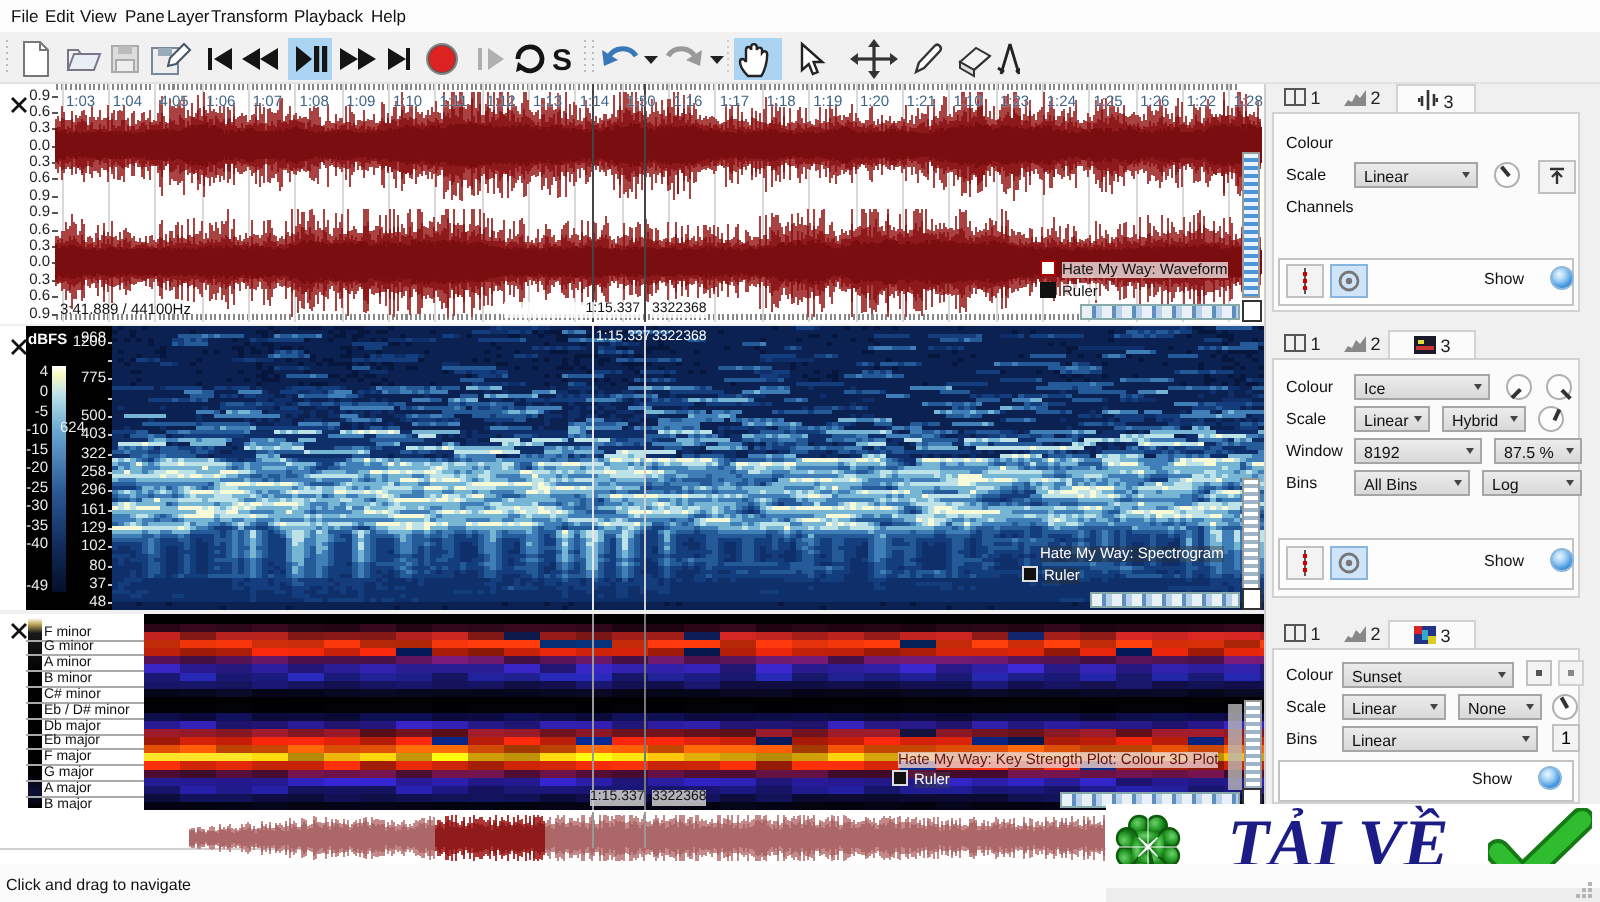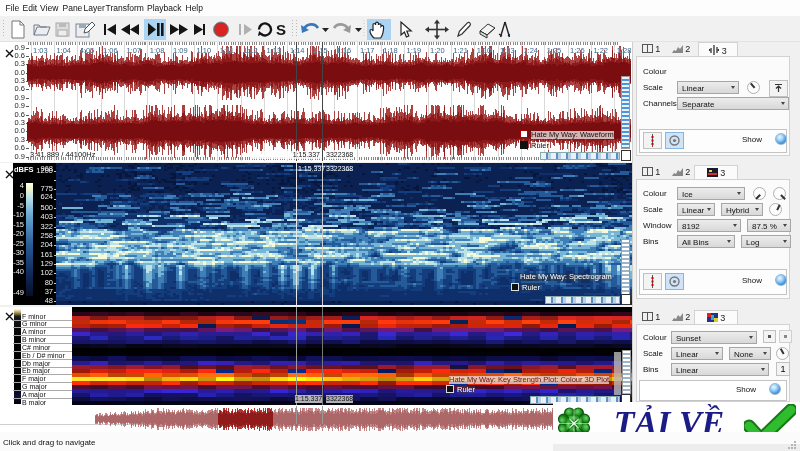--- a/index.html
+++ b/index.html
@@ -150,21 +150,21 @@
 <div class="abs t8" style="left:79.7px;top:46.5px;color:#3d6486;z-index:3;text-shadow:0 0 1px #fff">4:05</div>
 <div class="abs t8" style="left:103.1px;top:46.5px;color:#3d6486;z-index:3;text-shadow:0 0 1px #fff">1:06</div>
 <div class="abs t8" style="left:126.4px;top:46.5px;color:#3d6486;z-index:3;text-shadow:0 0 1px #fff">1:07</div>
 <div class="abs t8" style="left:149.8px;top:46.5px;color:#3d6486;z-index:3;text-shadow:0 0 1px #fff">1:08</div>
 <div class="abs t8" style="left:173.1px;top:46.5px;color:#3d6486;z-index:3;text-shadow:0 0 1px #fff">1:09</div>
 <div class="abs t8" style="left:196.5px;top:46.5px;color:#3d6486;z-index:3;text-shadow:0 0 1px #fff">1:10</div>
 <div class="abs t8" style="left:219.8px;top:46.5px;color:#3d6486;z-index:3;text-shadow:0 0 1px #fff">1:11</div>
 <div class="abs t8" style="left:243.2px;top:46.5px;color:#3d6486;z-index:3;text-shadow:0 0 1px #fff">1:12</div>
 <div class="abs t8" style="left:266.5px;top:46.5px;color:#3d6486;z-index:3;text-shadow:0 0 1px #fff">1:13</div>
 <div class="abs t8" style="left:289.9px;top:46.5px;color:#3d6486;z-index:3;text-shadow:0 0 1px #fff">1:14</div>
-<div class="abs t8" style="left:313.2px;top:46.5px;color:#3d6486;z-index:3;text-shadow:0 0 1px #fff">1:15</div>
+<div class="abs t8" style="left:313.2px;top:46.5px;color:#3d6486;z-index:3;text-shadow:0 0 1px #fff">1:50</div>
 <div class="abs t8" style="left:336.6px;top:46.5px;color:#3d6486;z-index:3;text-shadow:0 0 1px #fff">1:16</div>
 <div class="abs t8" style="left:359.9px;top:46.5px;color:#3d6486;z-index:3;text-shadow:0 0 1px #fff">1:17</div>
 <div class="abs t8" style="left:383.2px;top:46.5px;color:#3d6486;z-index:3;text-shadow:0 0 1px #fff">1:18</div>
 <div class="abs t8" style="left:406.6px;top:46.5px;color:#3d6486;z-index:3;text-shadow:0 0 1px #fff">1:19</div>
 <div class="abs t8" style="left:430.0px;top:46.5px;color:#3d6486;z-index:3;text-shadow:0 0 1px #fff">1:20</div>
 <div class="abs t8" style="left:453.3px;top:46.5px;color:#3d6486;z-index:3;text-shadow:0 0 1px #fff">1:21</div>
 <div class="abs t8" style="left:476.7px;top:46.5px;color:#3d6486;z-index:3;text-shadow:0 0 1px #fff">1:10</div>
 <div class="abs t8" style="left:500.0px;top:46.5px;color:#3d6486;z-index:3;text-shadow:0 0 1px #fff">1:23</div>
 <div class="abs t8" style="left:523.4px;top:46.5px;color:#3d6486;z-index:3;text-shadow:0 0 1px #fff">1:24</div>
 <div class="abs t8" style="left:546.7px;top:46.5px;color:#3d6486;z-index:3;text-shadow:0 0 1px #fff">1:25</div>
@@ -250,31 +250,31 @@
 <div class="abs t8" style="left:2px;top:249px;width:22px;text-align:right;color:#eee">-30</div>
 <div class="abs t8" style="left:2px;top:259px;width:22px;text-align:right;color:#eee">-35</div>
 <div class="abs t8" style="left:2px;top:268px;width:22px;text-align:right;color:#eee">-40</div>
 <div class="abs t8" style="left:2px;top:289px;width:22px;text-align:right;color:#eee">-49</div>
 <div class="abs t8" style="left:30px;top:166.5px;width:23px;text-align:right;color:#eee">1200</div>
 <div class="abs" style="left:54px;top:170.5px;width:2px;height:1px;background:#ccc"></div>
 <div class="abs t8" style="left:30px;top:165px;width:23px;text-align:right;color:#eee">968</div>
 <div class="abs" style="left:54px;top:179.8px;width:2px;height:1px;background:#ccc"></div>
 <div class="abs t8" style="left:30px;top:185.2px;width:23px;text-align:right;color:#eee">775</div>
 <div class="abs" style="left:54px;top:189.2px;width:2px;height:1px;background:#ccc"></div>
-<div class="abs t8" style="left:30px;top:193px;width:23px;text-align:right;color:#eee">624</div>
+<div class="abs t8" style="left:30px;top:210px;width:23px;text-align:left;color:#eee">624</div>
 <div class="abs" style="left:54px;top:198.5px;width:2px;height:1px;background:#ccc"></div>
 <div class="abs t8" style="left:30px;top:203.8px;width:23px;text-align:right;color:#eee">500</div>
 <div class="abs" style="left:54px;top:207.8px;width:2px;height:1px;background:#ccc"></div>
 <div class="abs t8" style="left:30px;top:213.2px;width:23px;text-align:right;color:#eee">403</div>
 <div class="abs" style="left:54px;top:217.2px;width:2px;height:1px;background:#ccc"></div>
 <div class="abs t8" style="left:30px;top:222.5px;width:23px;text-align:right;color:#eee">322</div>
 <div class="abs" style="left:54px;top:226.5px;width:2px;height:1px;background:#ccc"></div>
 <div class="abs t8" style="left:30px;top:231.8px;width:23px;text-align:right;color:#eee">258</div>
 <div class="abs" style="left:54px;top:235.8px;width:2px;height:1px;background:#ccc"></div>
-<div class="abs t8" style="left:30px;top:241.1px;width:23px;text-align:right;color:#eee">204</div>
+<div class="abs t8" style="left:30px;top:241.1px;width:23px;text-align:right;color:#eee">296</div>
 <div class="abs" style="left:54px;top:245.1px;width:2px;height:1px;background:#ccc"></div>
 <div class="abs t8" style="left:30px;top:250.5px;width:23px;text-align:right;color:#eee">161</div>
 <div class="abs" style="left:54px;top:254.5px;width:2px;height:1px;background:#ccc"></div>
 <div class="abs t8" style="left:30px;top:259.8px;width:23px;text-align:right;color:#eee">129</div>
 <div class="abs" style="left:54px;top:263.8px;width:2px;height:1px;background:#ccc"></div>
 <div class="abs t8" style="left:30px;top:269.1px;width:23px;text-align:right;color:#eee">102</div>
 <div class="abs" style="left:54px;top:273.1px;width:2px;height:1px;background:#ccc"></div>
 <div class="abs t8" style="left:30px;top:278.5px;width:23px;text-align:right;color:#eee">80</div>
 <div class="abs" style="left:54px;top:282.5px;width:2px;height:1px;background:#ccc"></div>
 <div class="abs t8" style="left:30px;top:287.8px;width:23px;text-align:right;color:#eee">37</div>
@@ -1173,21 +1173,20 @@
 <div class="lbl" style="left:6px;top:10px">Colour</div>
 <div class="lbl" style="left:6px;top:26px">Scale</div>
 <div class="sel" style="left:40px;top:24px;width:62px">Linear</div>
 <div class="knob" style="left:110px;top:24px">
       <i style="transform-origin:50% 6.5px;transform:rotate(-40deg)"></i>
     </div>
 <div class="tbtn" style="left:132px;top:23px"><svg class="sm" width="17" height="15">
         <path d="M8.5 11V5M6 7.5l2.5-2.5L11 7.5M5 3.5h7" stroke="#333" stroke-width="1.2" fill="none"></path>
       </svg></div>
 <div class="lbl" style="left:6px;top:42px">Channels</div>
-<div class="sel" style="left:40px;top:40px;width:112px">Separate</div>
 <div class="ledbox" style="left:2px;top:72px;width:148px;height:24px"></div>
 <div class="tbtn" style="left:6px;top:75px"><svg class="sm" width="17" height="15">
         <path d="M8.5 1v13" stroke="#555"></path>
         <path d="M8.5 3v9" stroke="#c00" stroke-width="2" stroke-dasharray="2 1.5"></path>
       </svg></div>
 <div class="tbtn on" style="left:28px;top:75px"><svg class="sm" width="17" height="15">
         <circle cx="8.5" cy="7.5" r="4.5" fill="none" stroke="#777" stroke-width="1.4"></circle>
         <circle cx="8.5" cy="7.5" r="1.6" fill="#777"></circle>
       </svg></div>
 <div class="lbl" style="left:105px;top:78px">Show</div>

